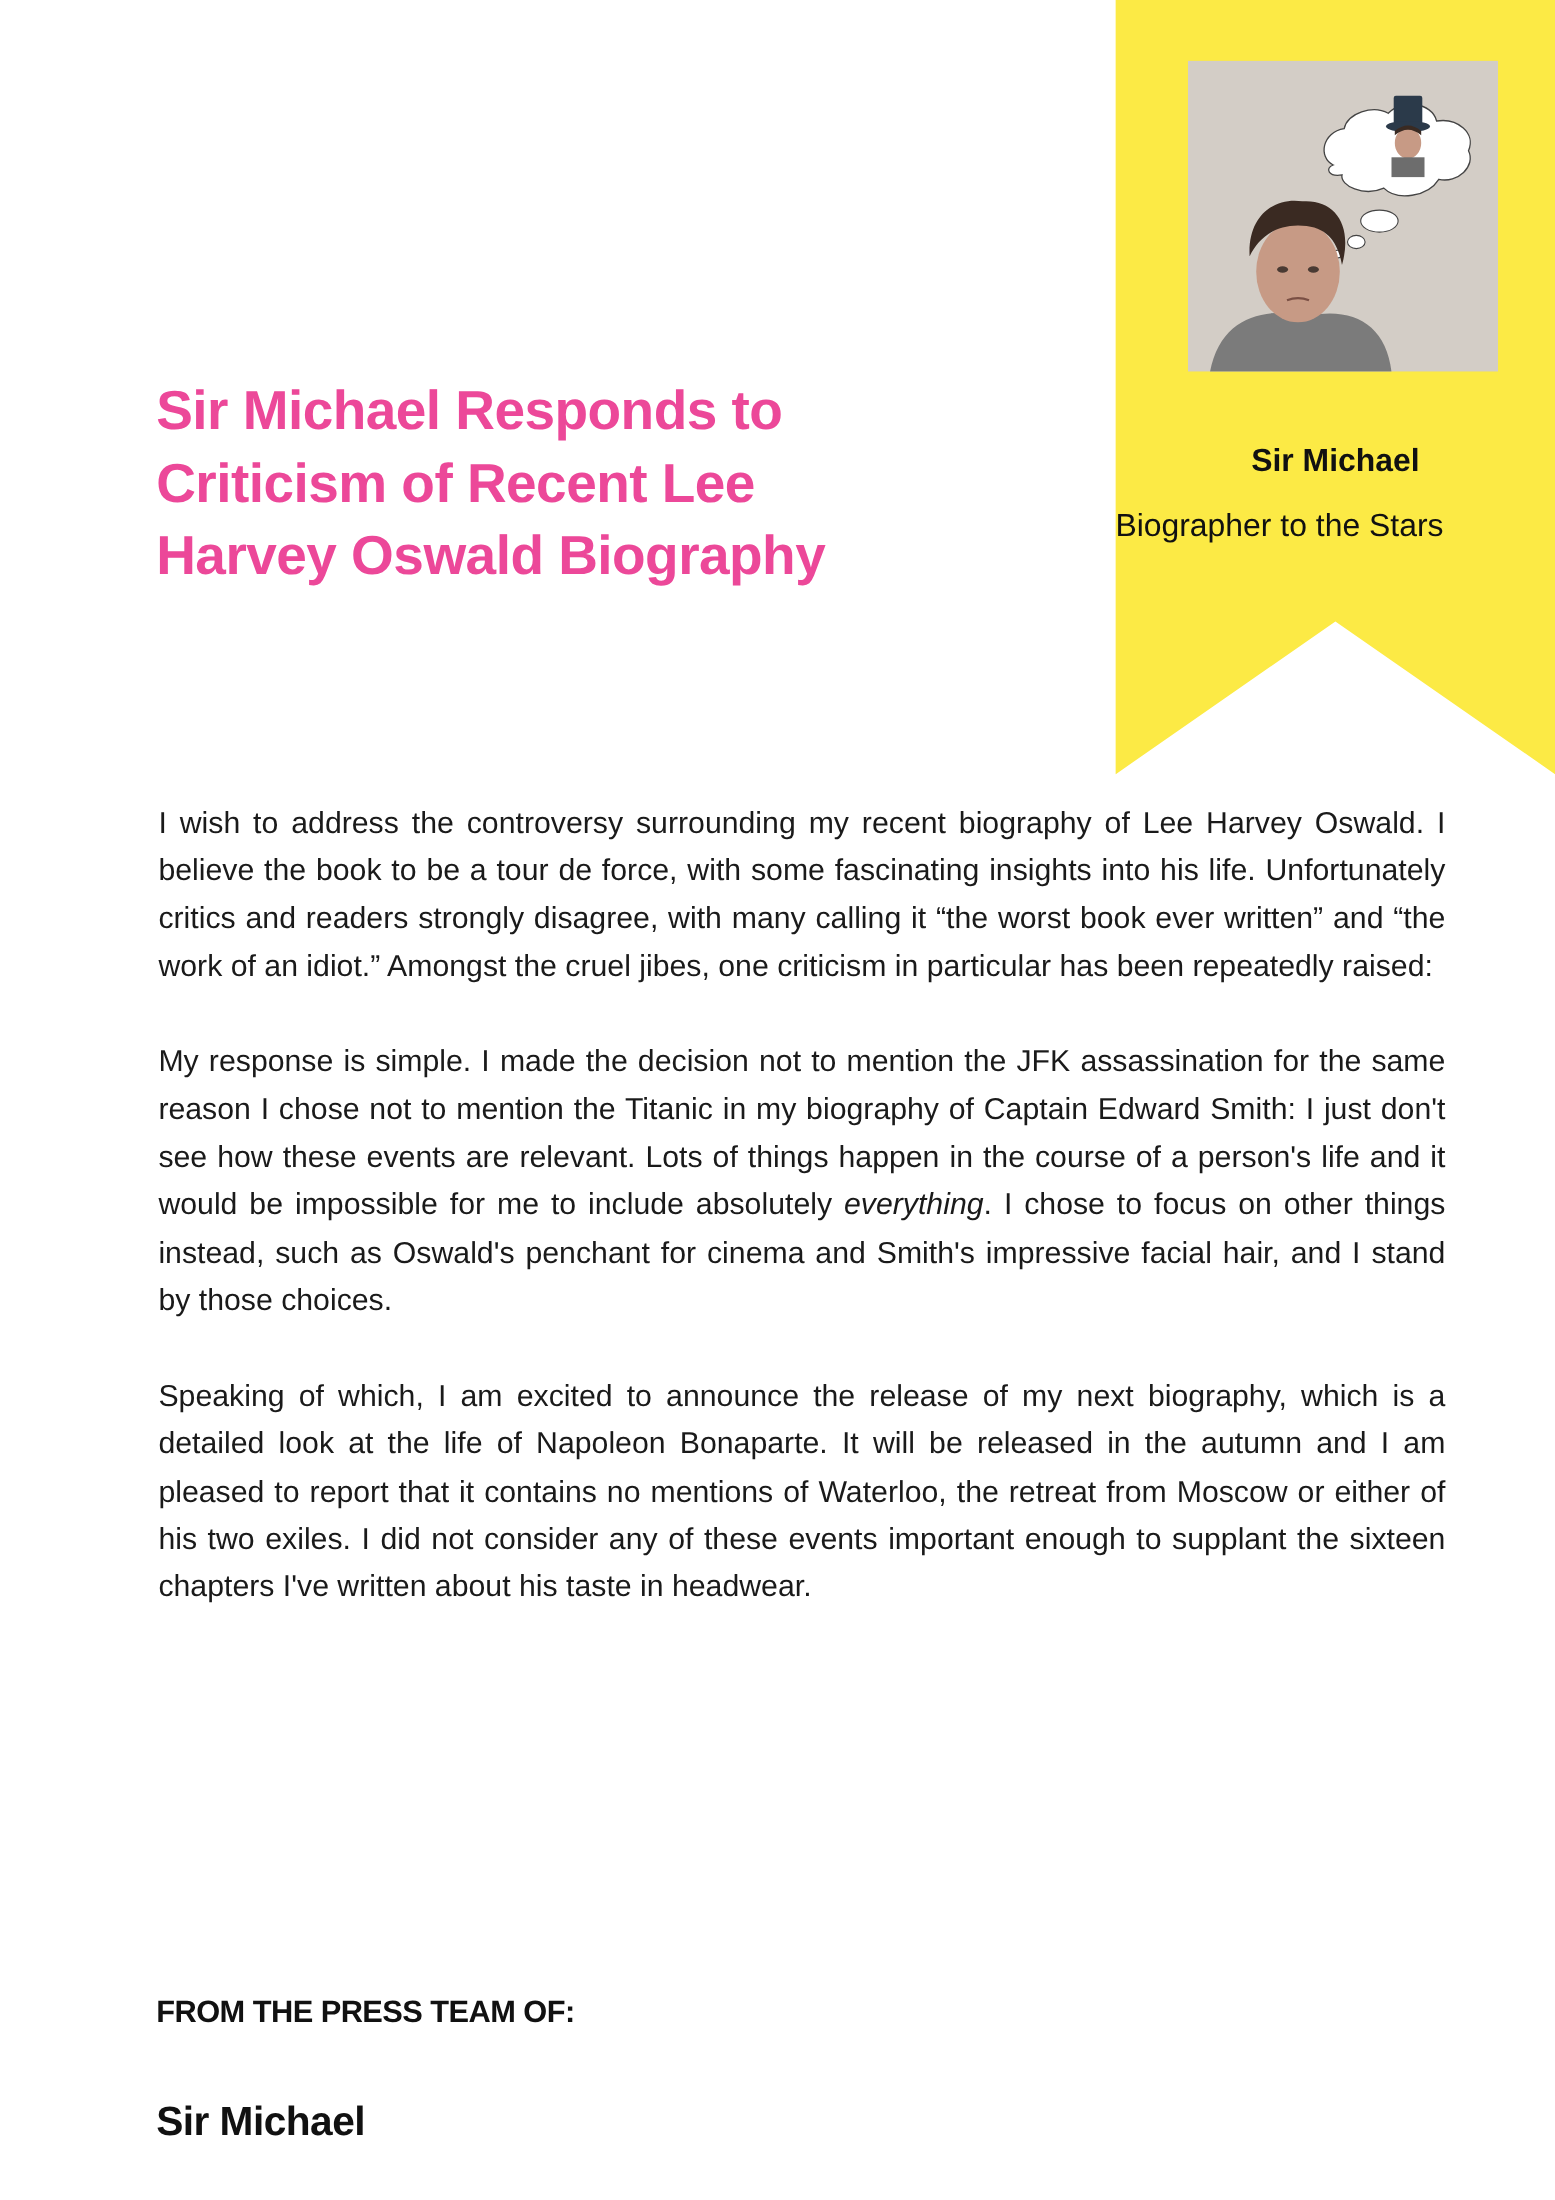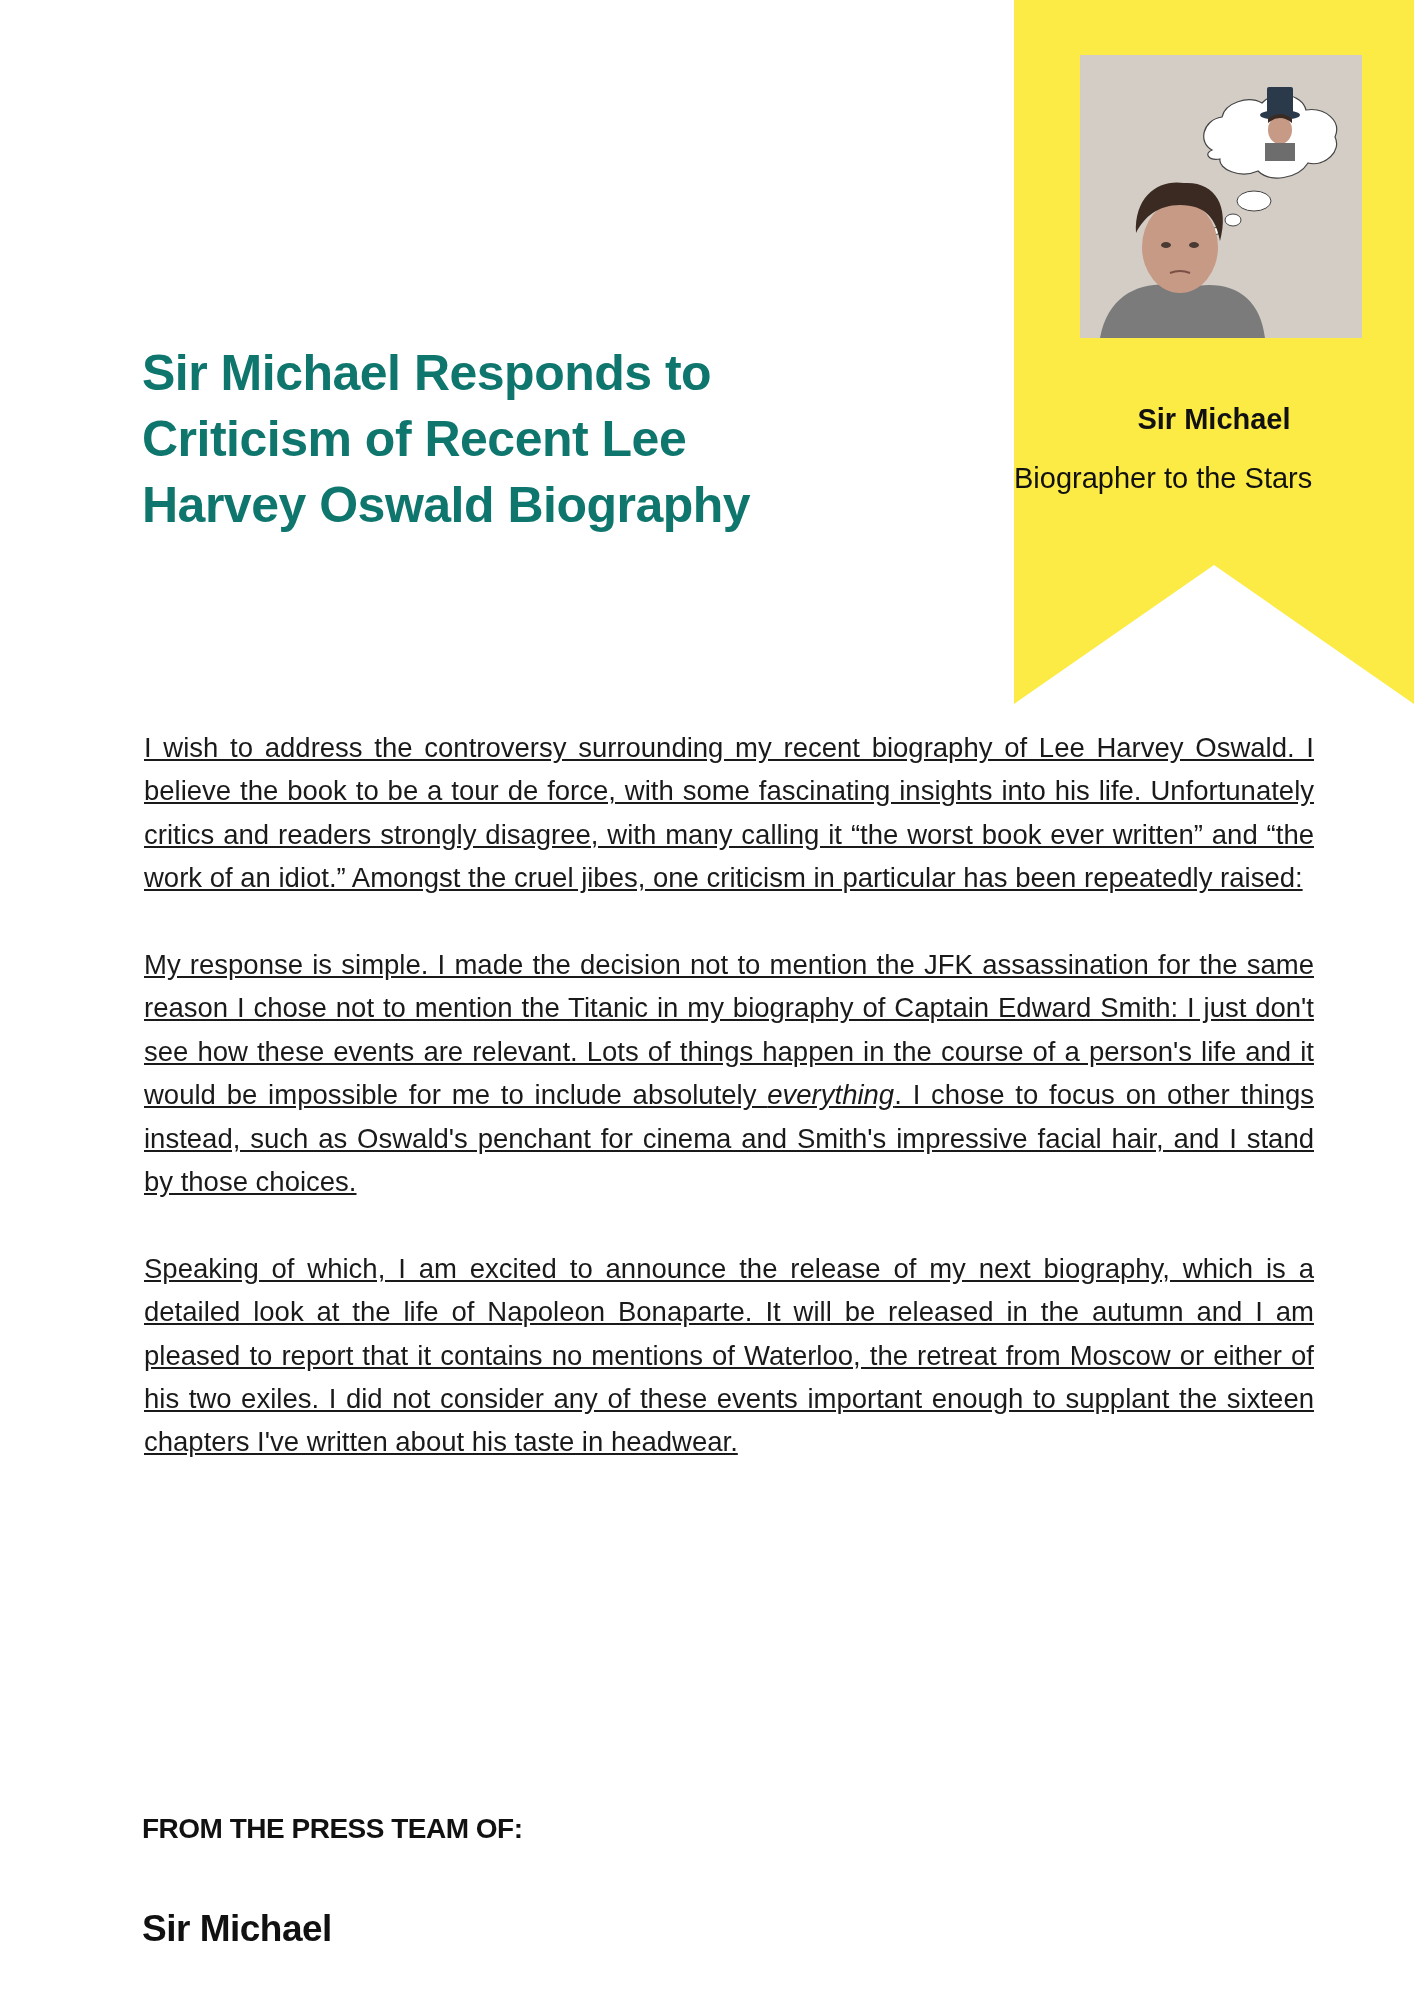--- a/index.html
+++ b/index.html
@@ -15,25 +15,25 @@
   .banner-name { position:absolute; left:1014px; width:400px; top:403px; text-align:center;
     font-size:29px; font-weight:700; color:#111; }
   .banner-role { position:absolute; left:1014px; width:400px; top:462px; text-align:left;
     font-size:29px; font-weight:400; color:#111; }
 
   .title { position:absolute; left:142px; top:68px; font-size:116px; font-weight:900;
     line-height:102px; letter-spacing:-2px; color:#111; }
   .title span { display:block; }
 
   .subtitle { position:absolute; left:142px; top:340px; width:620px; font-size:50px;
-    font-weight:700; line-height:66px; letter-spacing:-0.5px; color:#0f766e; }
+    font-weight:700; line-height:66px; letter-spacing:-0.5px; color:#ec4899; }
 
   .body { position:absolute; left:144px; top:726px; width:1170px; font-size:27.5px;
     line-height:43.4px; color:#1a1a1a; text-align:justify; }
-  .body p { margin-bottom:43.4px;text-decoration:underline; }
+  .body p { margin-bottom:43.4px; }
   .body p.quote { font-style:italic; }
 
   .press-label { position:absolute; left:142px; top:1813px; font-size:28px; font-weight:700;
     color:#111; letter-spacing:-0.5px; }
   .signature { position:absolute; left:142px; top:1908px; font-size:37px; font-weight:700;
     color:#111; letter-spacing:-0.5px; }
 </style>
 </head>
 <body>
 

